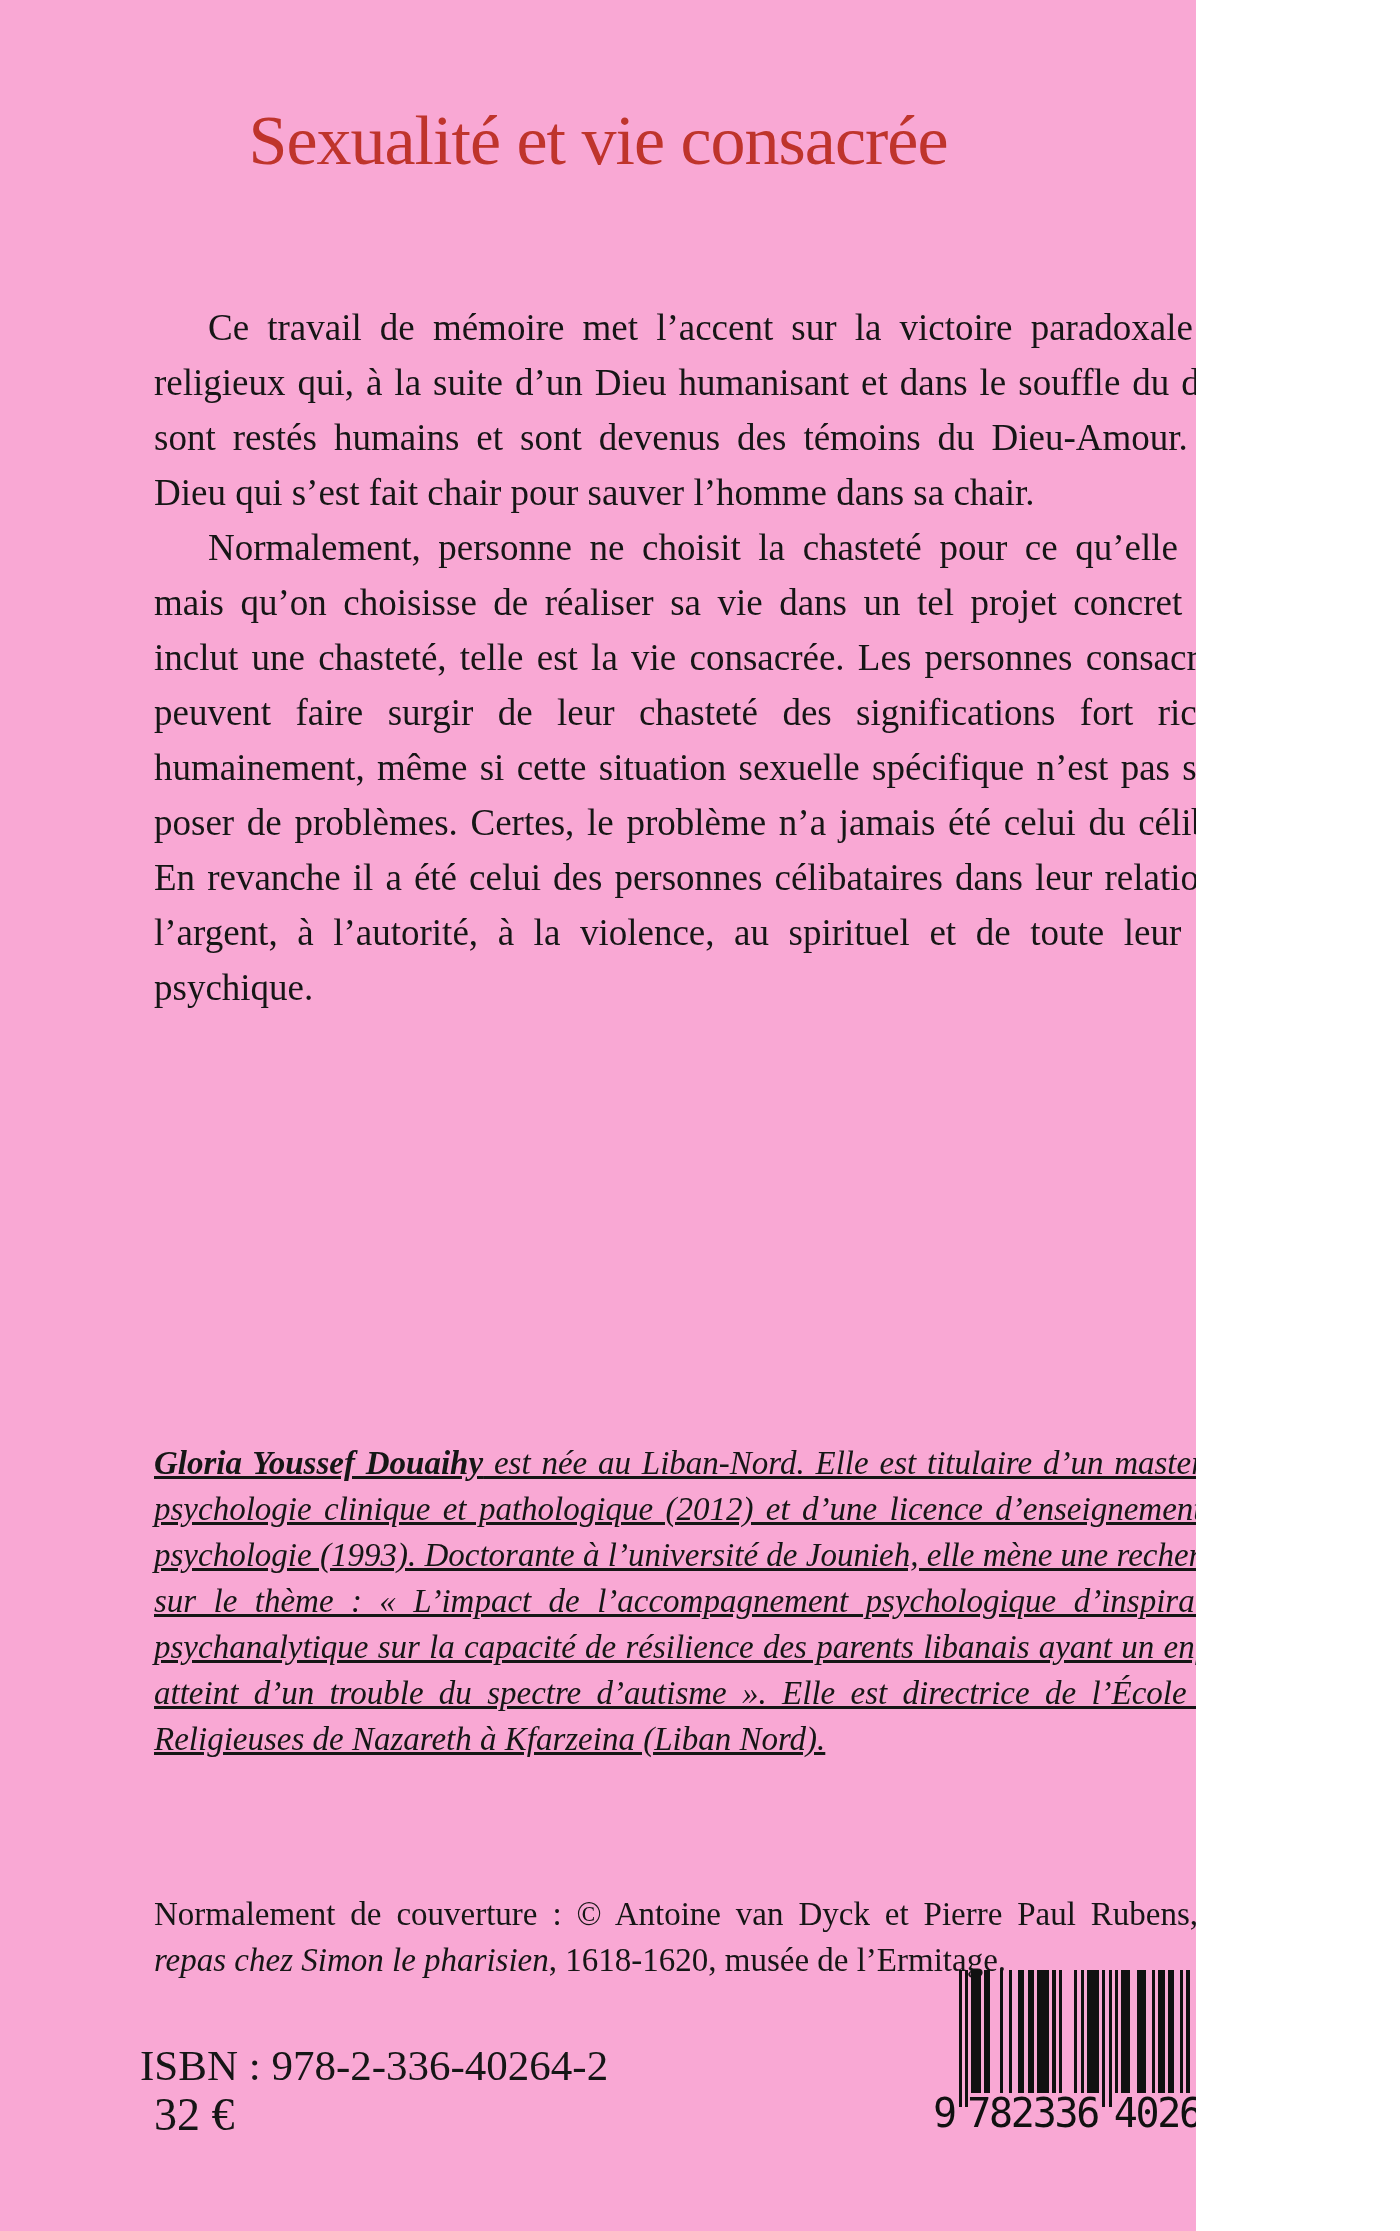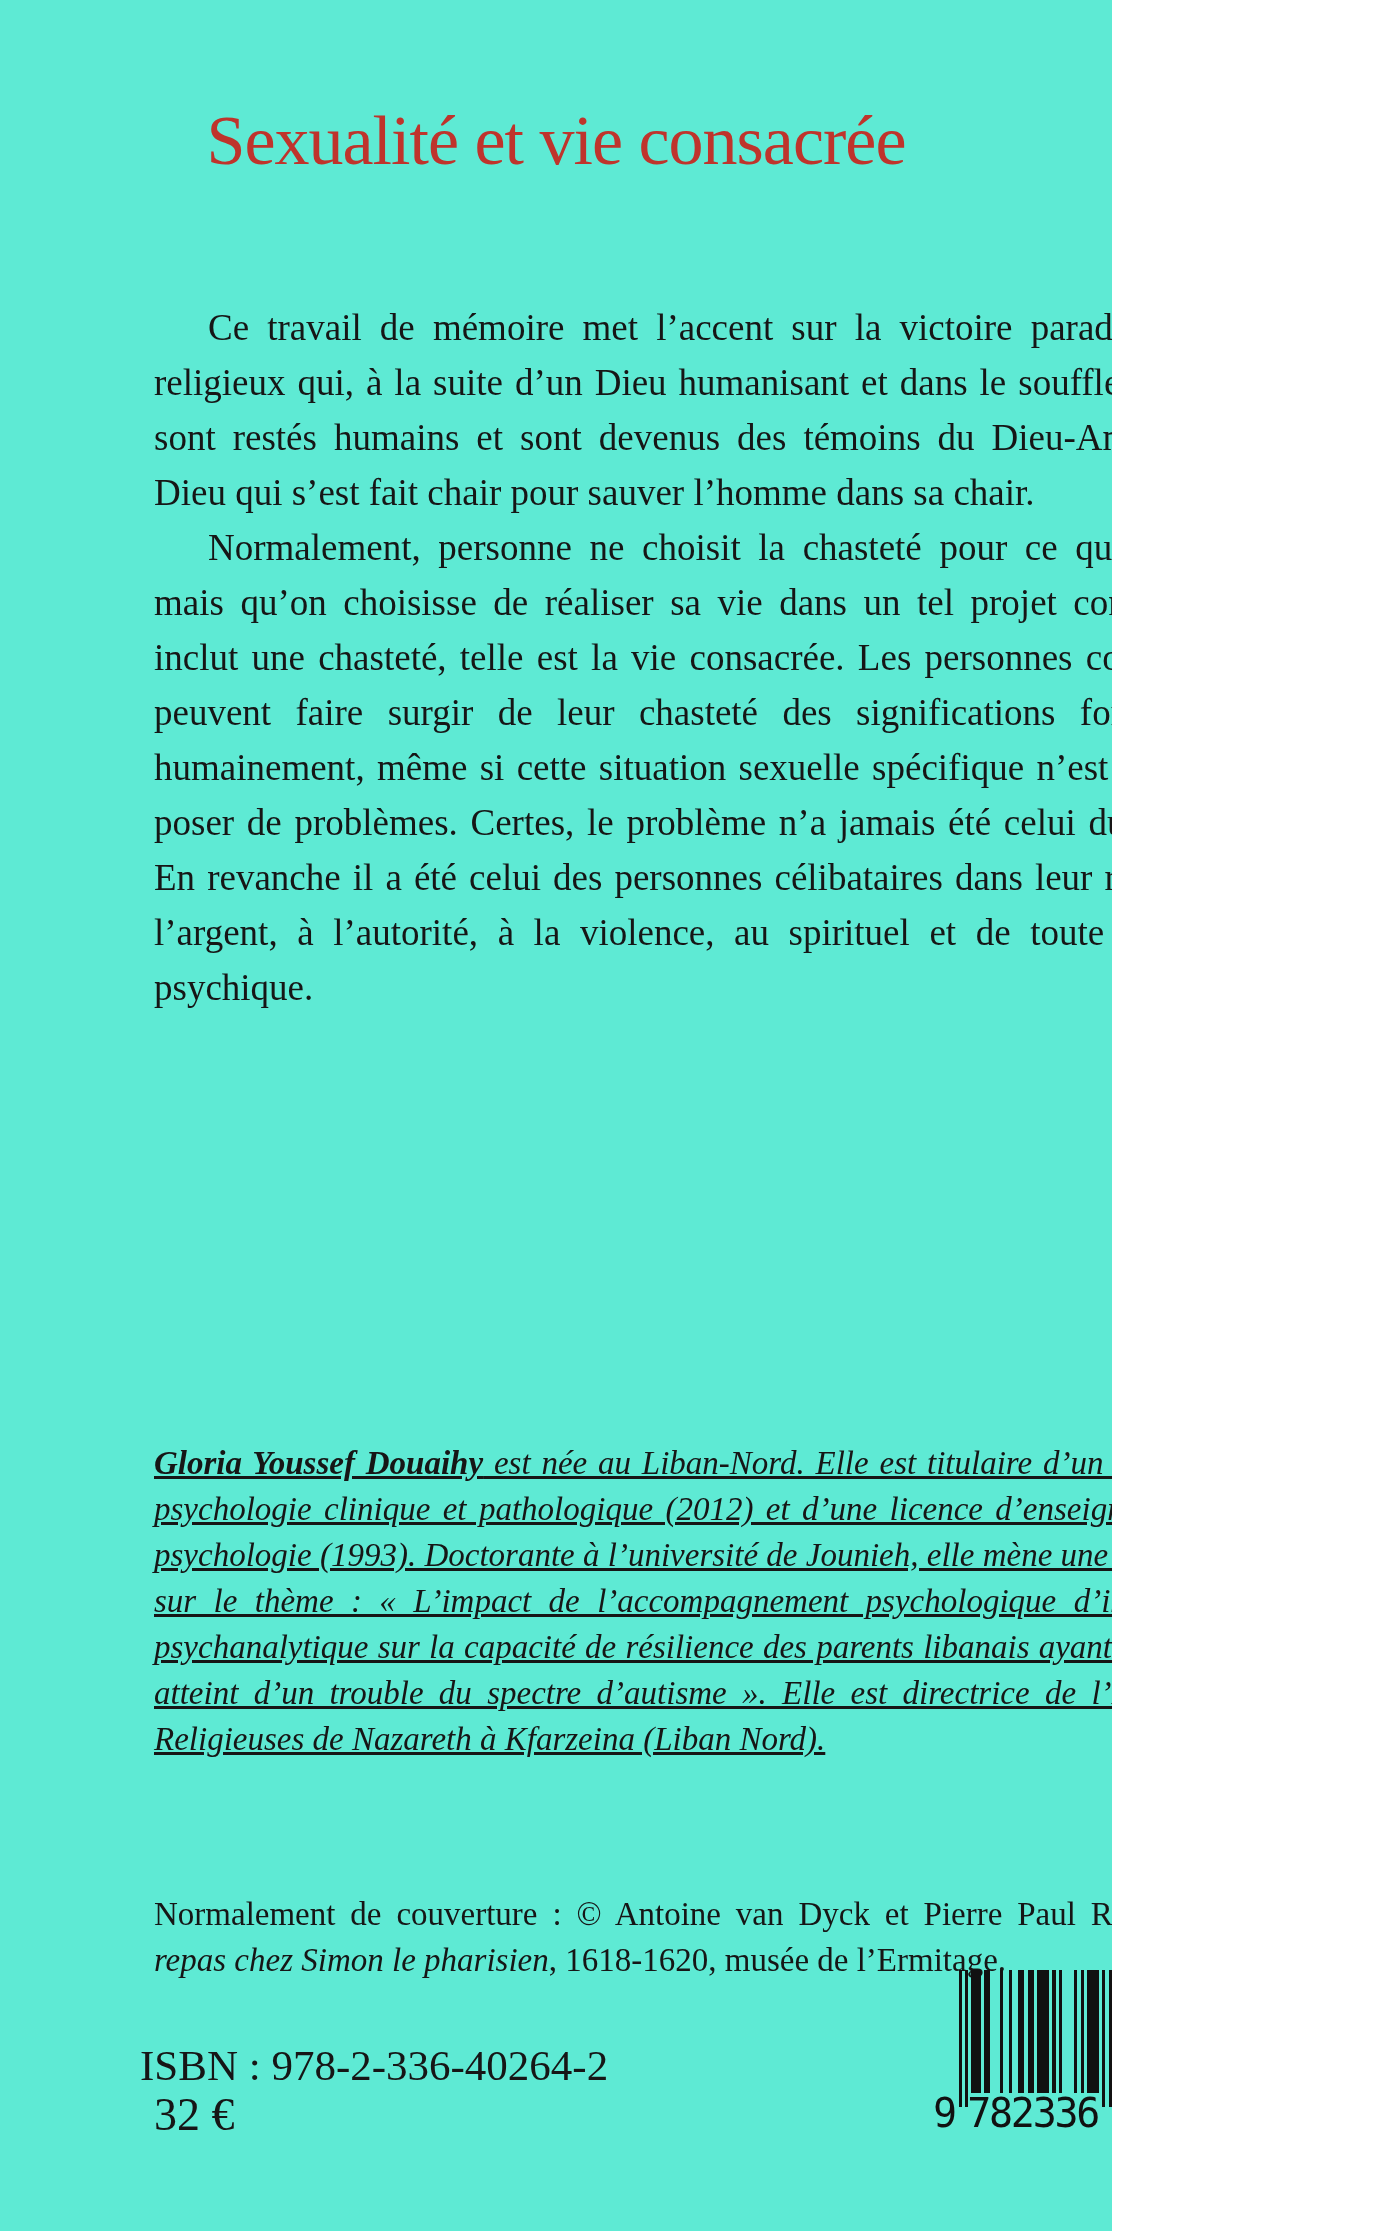--- a/index.html
+++ b/index.html
@@ -1,20 +1,20 @@
 <!DOCTYPE html>
 <html lang="fr"><head>
 <meta charset="utf-8">
 <style>
   html,body{margin:0;padding:0;background:#ffffff;}
   .page{
     position:relative;
-    width:1112px;
+    width:1196px;
     height:2231px;
-    background:#5eead4;
+    background:#f9a8d4;
     overflow:hidden;
     font-family:"Liberation Serif", serif;
     color:#161616;
   }
   .title{
     position:absolute;
     top:106px; left:0;
     width:100%;
     margin:0;
     text-align:center;

